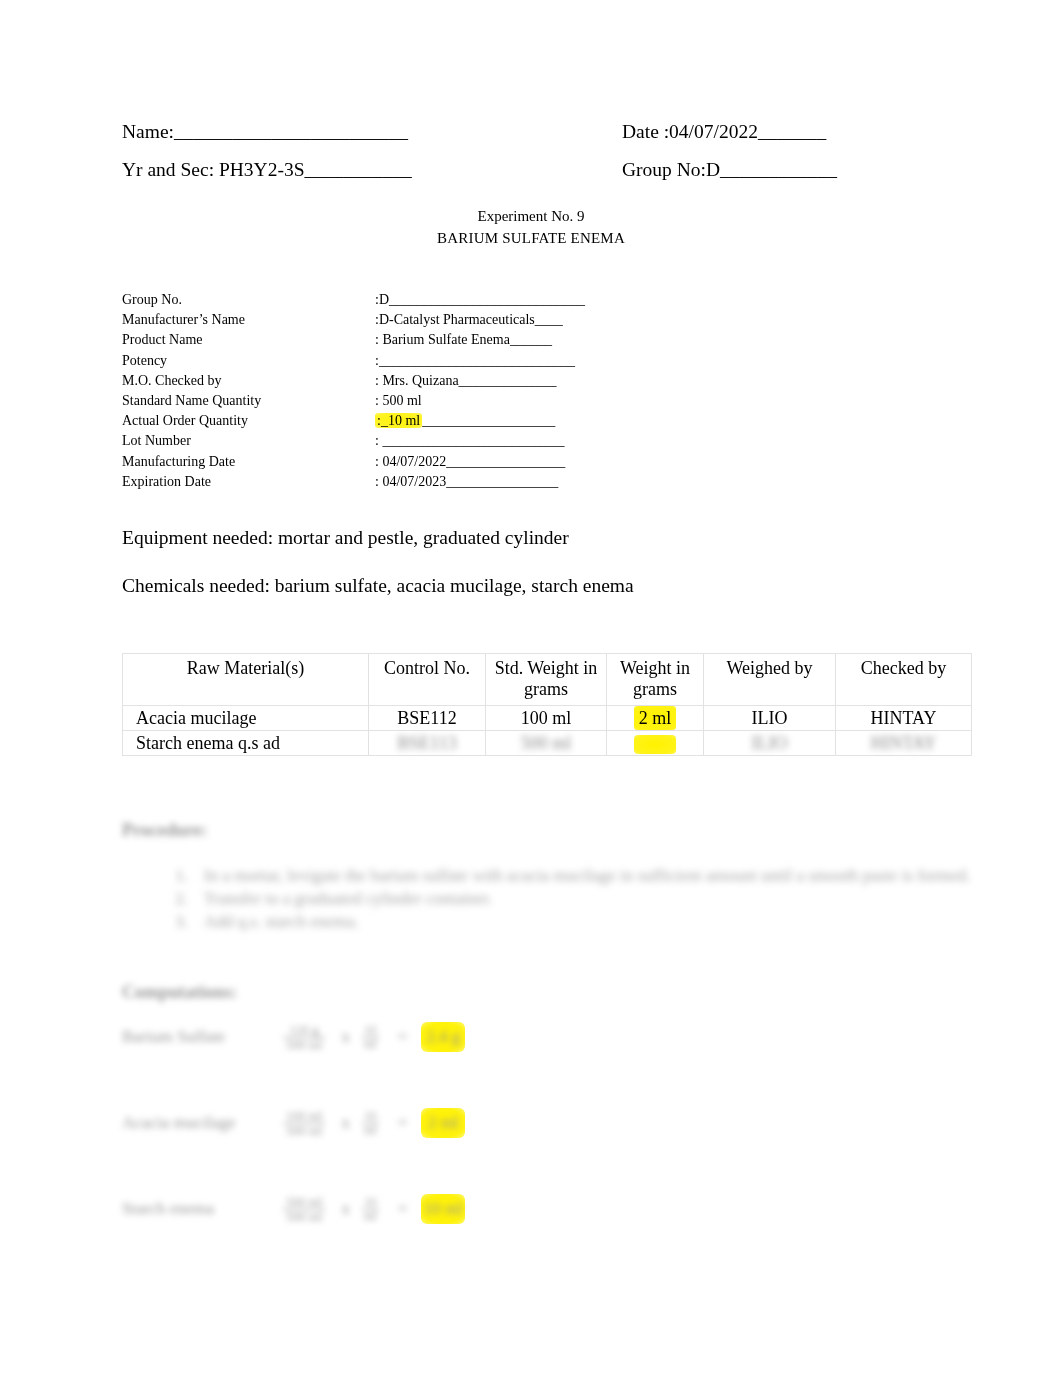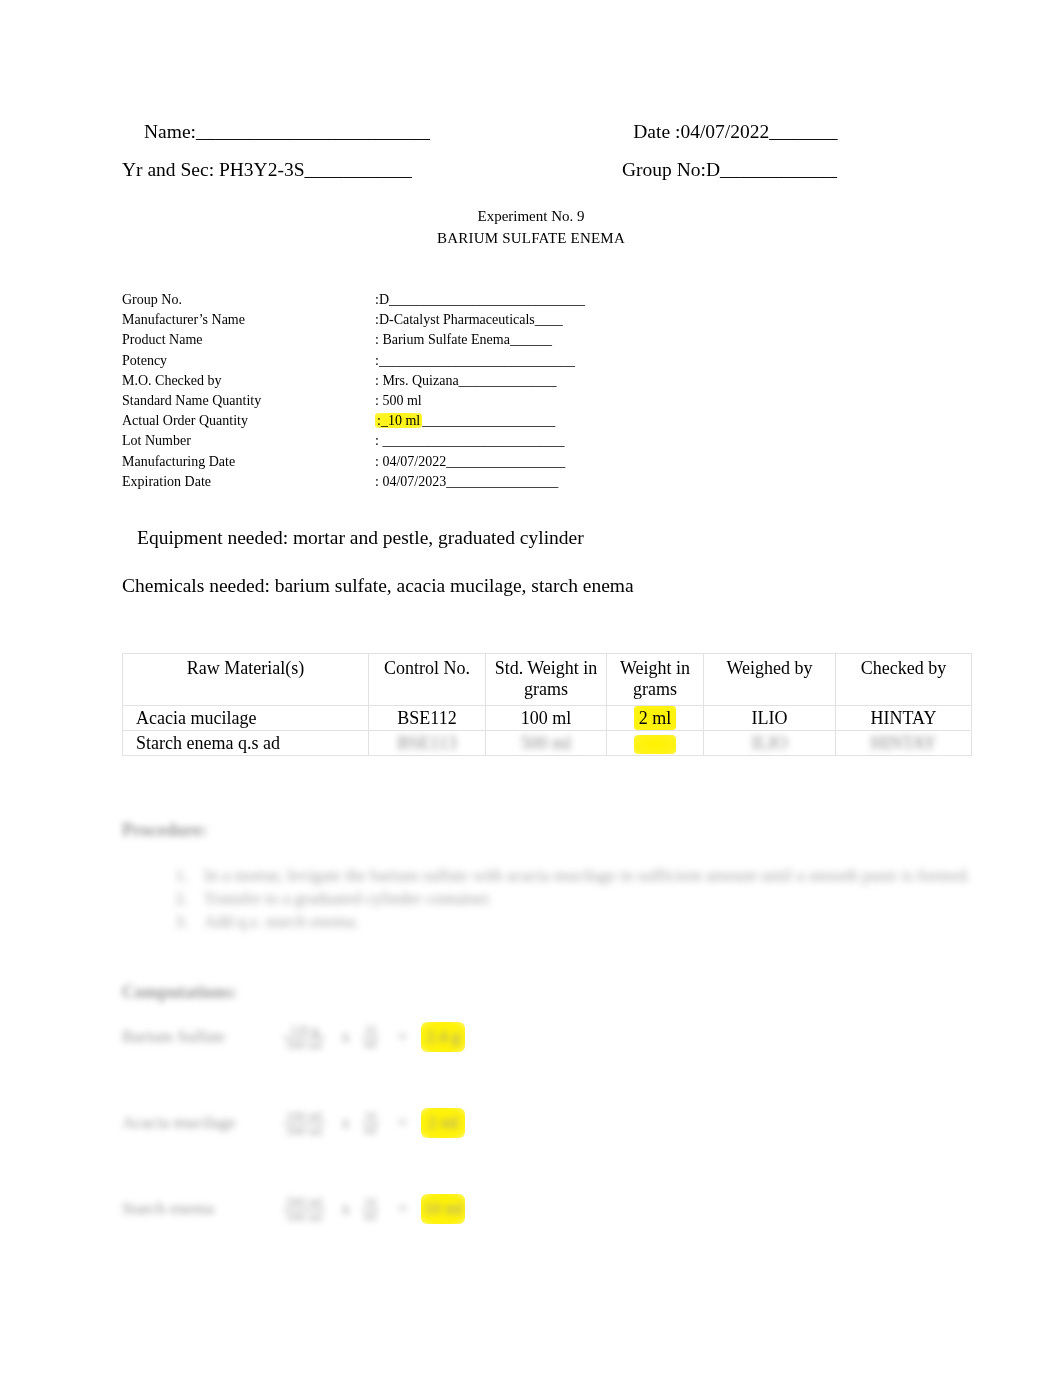--- a/index.html
+++ b/index.html
@@ -25,21 +25,21 @@
   .hdr-row {
     position: absolute;
     left: 122px;
     right: 96px;
     display: flex;
     justify-content: flex-start;
     font-size: 19.5px;
     line-height: 1;
     white-space: nowrap;
   }
-  .hdr-row-1 { top: 122px; margin-left: 22px; }
+  .hdr-row-1 { top: 122px; }
   .hdr-row-2 { top: 160px; }
   .hdr-left  { width: 500px; }
   .hdr-right { width: 340px; }
   .blank { letter-spacing: 0px; }
 
   
   .title-block {
     position: absolute;
     left: 0;
     right: 0;
@@ -75,21 +75,21 @@
   }
 
   
   .para {
     position: absolute;
     left: 122px;
     font-size: 19.5px;
     line-height: 22px;
     white-space: nowrap;
   }
-  .para-equipment  { top: 527px; margin-left: 15px; }
+  .para-equipment  { top: 527px; }
   .para-chemicals  { top: 575px; }
 
   
   .tbl-wrap {
     position: absolute;
     left: 122px;
     top: 653px;
     width: 849px;
   }
   table.mat {

